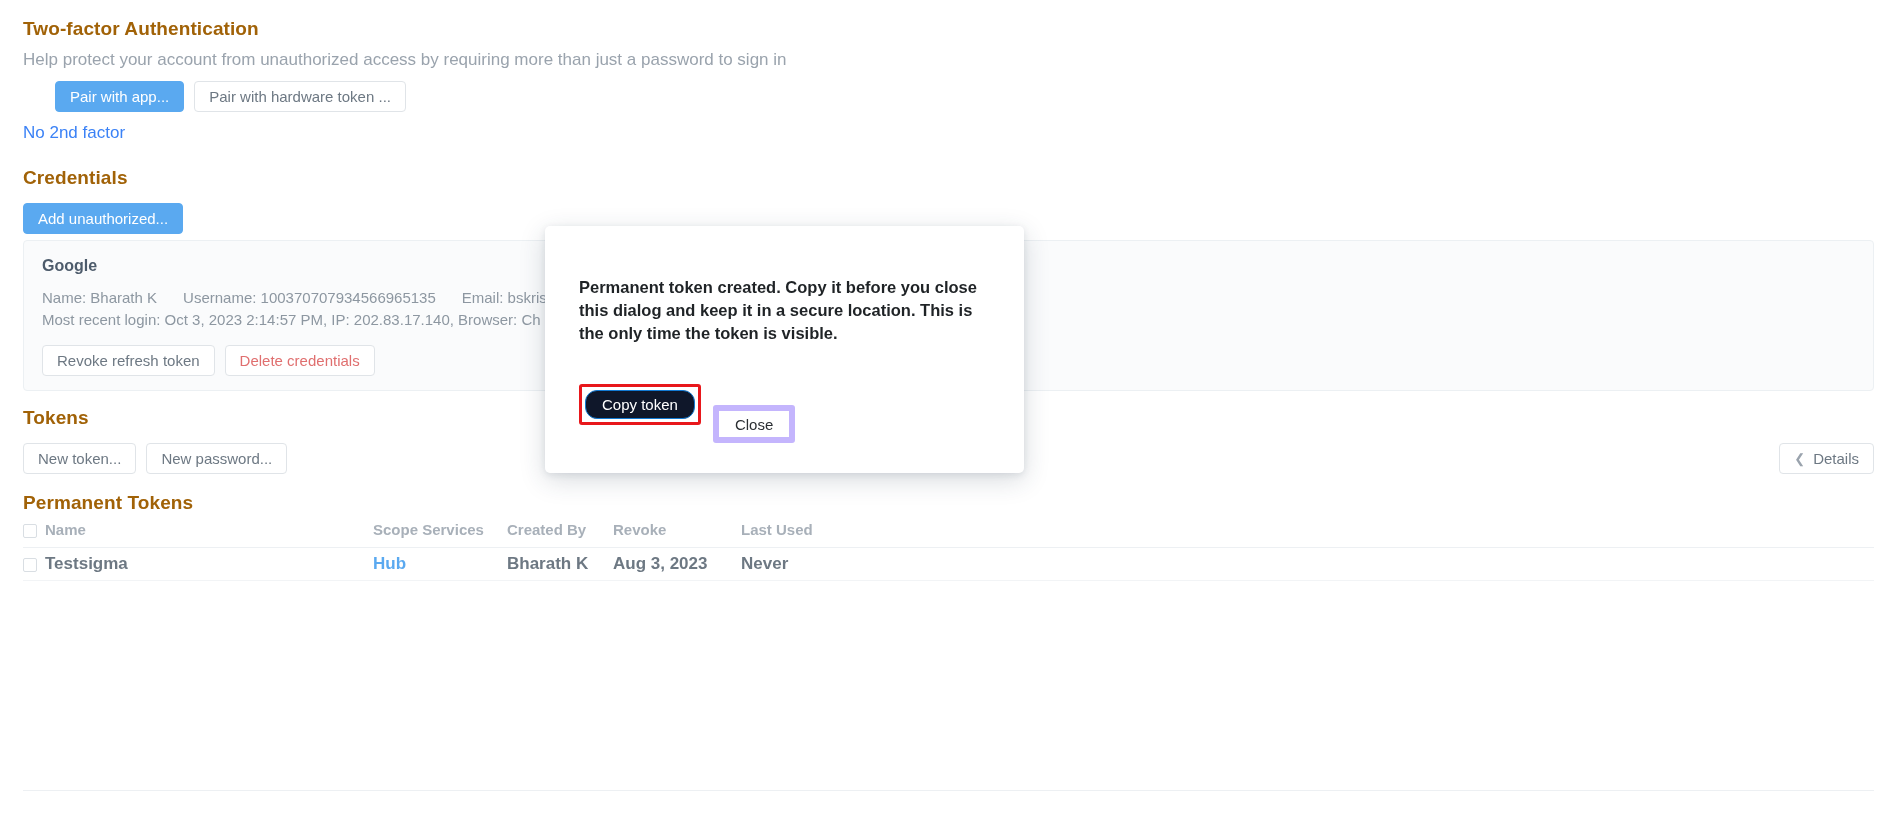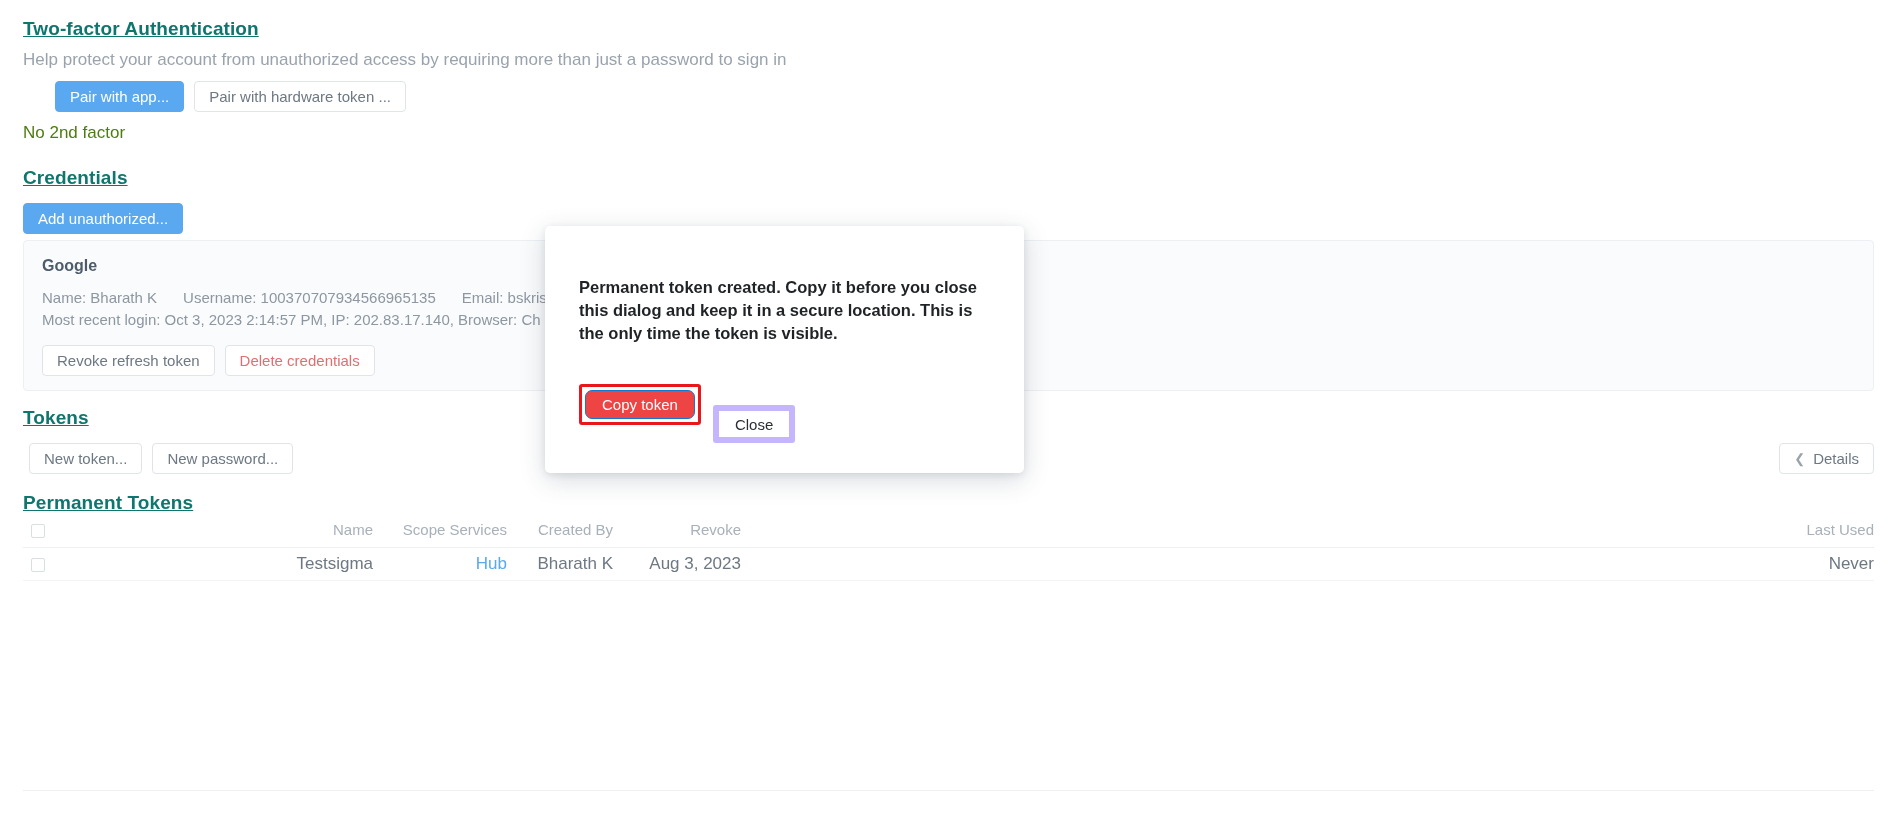--- a/index.html
+++ b/index.html
@@ -9,31 +9,30 @@
     background: #ffffff;
     font-family: "Liberation Sans", sans-serif;
     -webkit-font-smoothing: antialiased;
   }
   .page { position: relative; width: 1897px; height: 817px; overflow: hidden; background:#fff; }
 
   
   .section-title {
     font-size: 19px;
     font-weight: bold;
-    color: #0f766e;
+    color: #a16207;
     letter-spacing: .1px;
-    text-decoration: underline;
   }
   .subtext {
     font-size: 17px;
     color: #9aa3ad;
   }
   .plain {
     font-size: 17px;
-    color: #4d7c0f;
+    color: #3b82f6;
   }
 
   
   .btn {
     display: inline-flex;
     align-items: center;
     justify-content: center;
     height: 31px;
     padding: 0 14px;
     border-radius: 4px;
@@ -73,35 +72,35 @@
   .cred-name {
     font-size: 16px; font-weight: bold; color: #4d5b6b; margin-bottom: 12px;
   }
   .cred-line {
     font-size: 15px; color: #8d97a1; line-height: 22px; white-space: nowrap;
   }
   .cred-line .gap { display:inline-block; width: 26px; }
   .cred-buttons { display: flex; gap: 10px; margin-top: 14px; }
 
   .tokens-title { position: absolute; left: 23px; top: 407px; }
-  .tokens-buttons { position: absolute; left: 29px; top: 443px; display: flex; gap: 10px; }
+  .tokens-buttons { position: absolute; left: 23px; top: 443px; display: flex; gap: 10px; }
   .details-btn { position: absolute; right: 23px; top: 443px; }
   .details-btn .chev { margin-right: 8px; font-size: 13px; color:#9aa3ad; }
 
   .perm-title { position: absolute; left: 23px; top: 492px; }
 
   .token-table {
     position: absolute;
     left: 23px; top: 521px;
     width: 1851px;
     border-collapse: collapse;
   }
   .token-table th, .token-table td {
-    text-align: right;
-    font-weight: normal;
+    text-align: left;
+    font-weight: bold;
     padding: 0;
     vertical-align: middle;
   }
   .token-table thead th {
     height: 25px;
     font-size: 15px;
     color: #a8b0b9;
     border-bottom: 1px solid #edf0f3;
     padding-bottom: 9px;
   }
@@ -169,27 +168,27 @@
     cursor: text;
   }
   .modal-actions { display: flex; align-items: center; gap: 12px; }
   .highlight-wrap {
     border: 3px solid #e8171b;
     border-radius: 3px;
     padding: 3px;
     display: inline-flex;
   }
   .btn-copy {
-    background: #ef4444;
+    background: #0f172a;
     border-color: #1279d2;
     color: #ffffff;
     height: 29px;
     font-size: 15px;
     padding: 0 16px;
-    border-radius: 7px;
+    border-radius: 12px;
   }
   .btn-close {
     height: 38px;
     font-size: 15px;
     padding: 0 16px;
     border-radius: 3px;
     border: 6px solid #c4b5fd;
     color: #2b2f33;
     background: #fff;
     margin-top: 40px;

